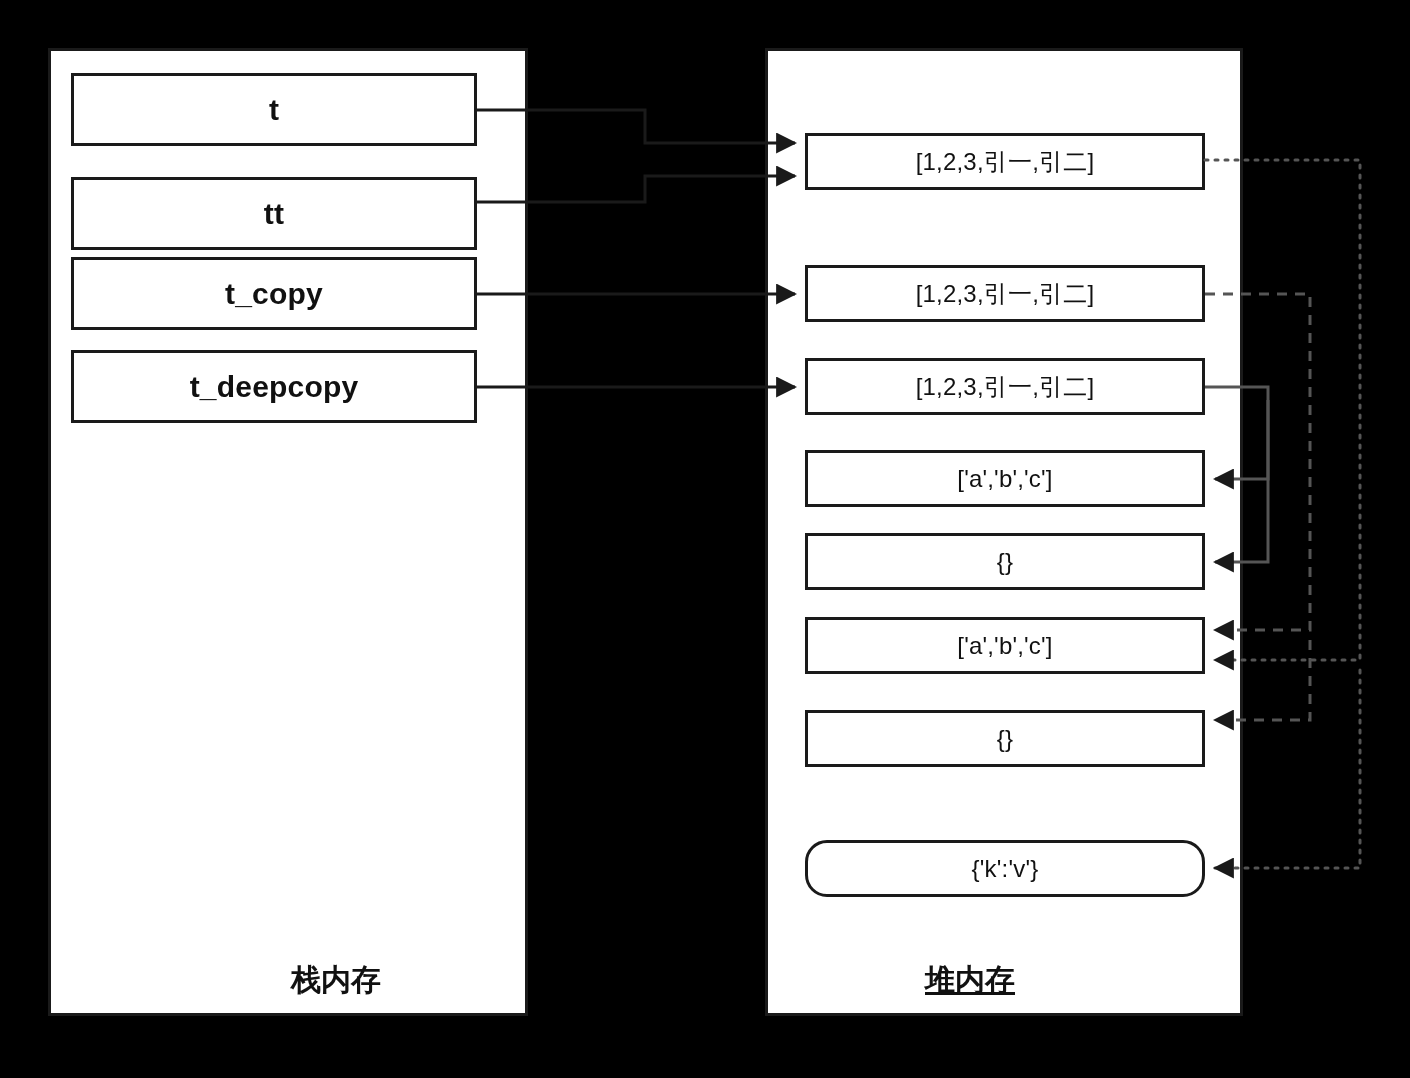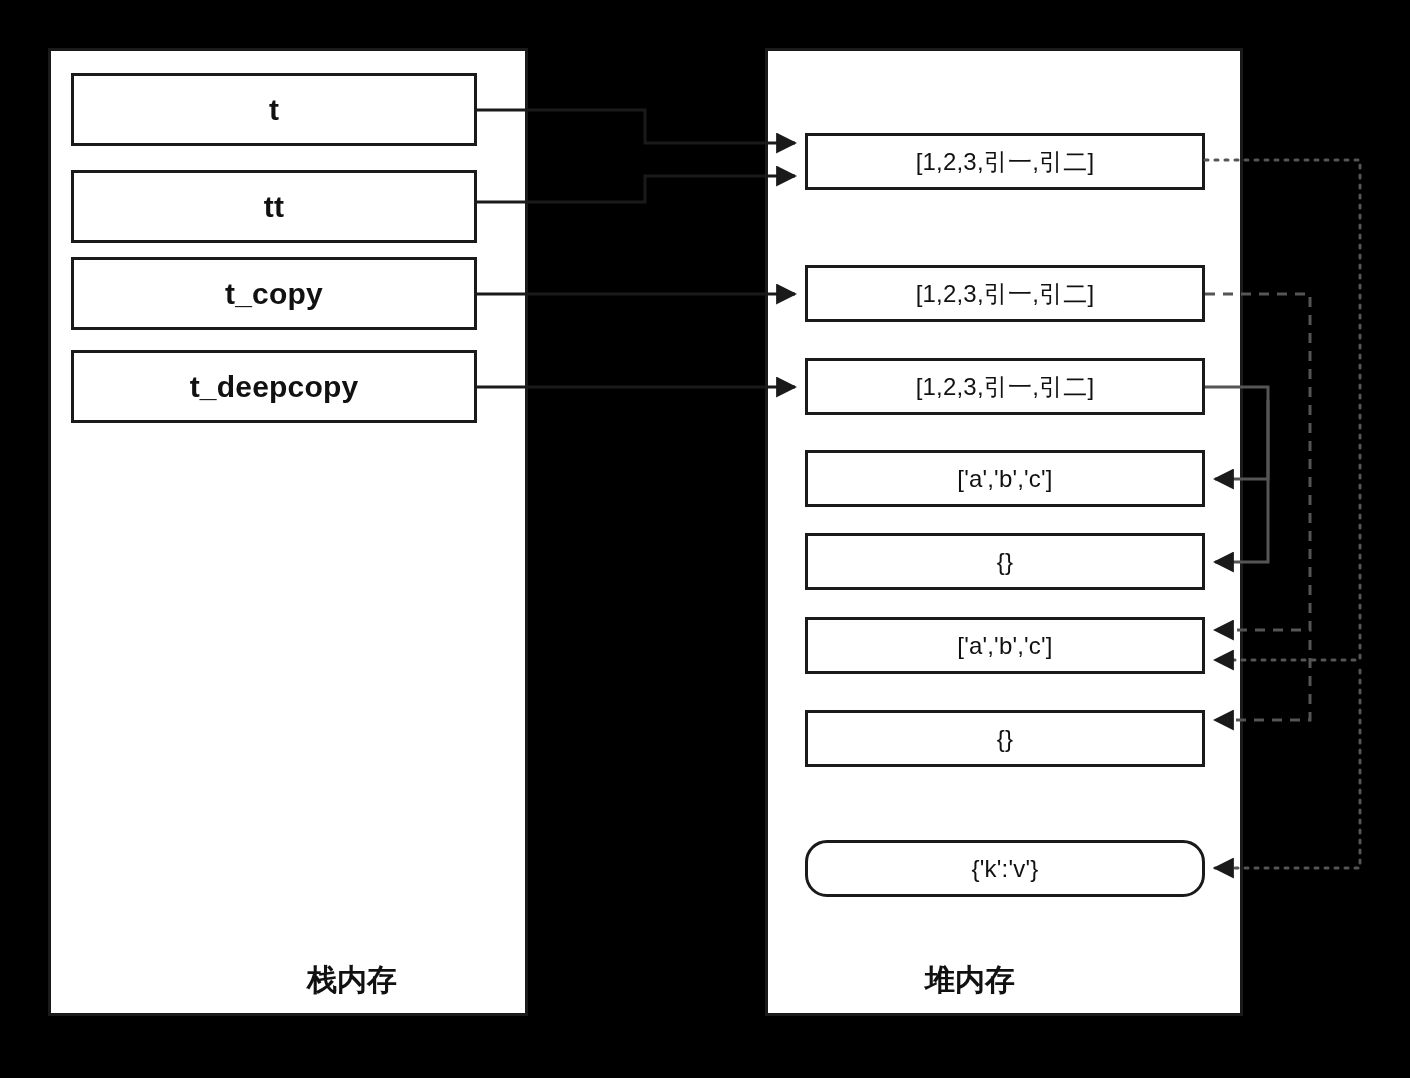--- a/index.html
+++ b/index.html
@@ -74,29 +74,29 @@
     height: 1078px;
     pointer-events: none;
   }
 </style>
 </head>
 <body>
 
 <div id="canvas">
 
   <div class="panel" id="stack-panel"></div>
-  <div class="panel-label" style="left:64px; top:960px; width:576px;">栈内存</div>
+  <div class="panel-label" style="left:48px; top:960px; width:576px;">栈内存</div>
 
   <div class="box" style="left:71px; top:73px; width:406px; height:73px;">t</div>
-  <div class="box" style="left:71px; top:170px; width:406px; height:73px;">tt</div>
+  <div class="box" style="left:71px; top:177px; width:406px; height:73px;">tt</div>
   <div class="box" style="left:71px; top:350px; width:406px; height:73px;">t_deepcopy</div>
   <div class="box" style="left:71px; top:257px; width:406px; height:73px;">t_copy</div>
 
   <div class="panel" id="heap-panel"></div>
-  <div class="panel-label" style="left:765px; top:960px; width:410px;">堆内存</div>
+  <div class="panel-label" style="left:765px; top:960px; width:410px;text-decoration:underline;">堆内存</div>
 
   <div class="box heap-box" style="left:805px; top:133px; width:400px; height:57px;">[1,2,3,引一,引二]</div>
   <div class="box heap-box" style="left:805px; top:265px; width:400px; height:57px;">[1,2,3,引一,引二]</div>
   <div class="box heap-box" style="left:805px; top:358px; width:400px; height:57px;">[1,2,3,引一,引二]</div>
   <div class="box heap-box" style="left:805px; top:450px; width:400px; height:57px;">['a','b','c']</div>
   <div class="box heap-box" style="left:805px; top:533px; width:400px; height:57px;">{}</div>
   <div class="box heap-box" style="left:805px; top:617px; width:400px; height:57px;">['a','b','c']</div>
   <div class="box heap-box" style="left:805px; top:710px; width:400px; height:57px;">{}</div>
   <div class="box heap-box" style="left:805px; top:840px; width:400px; height:57px;border-radius:22px;">{'k':'v'}</div>
 

